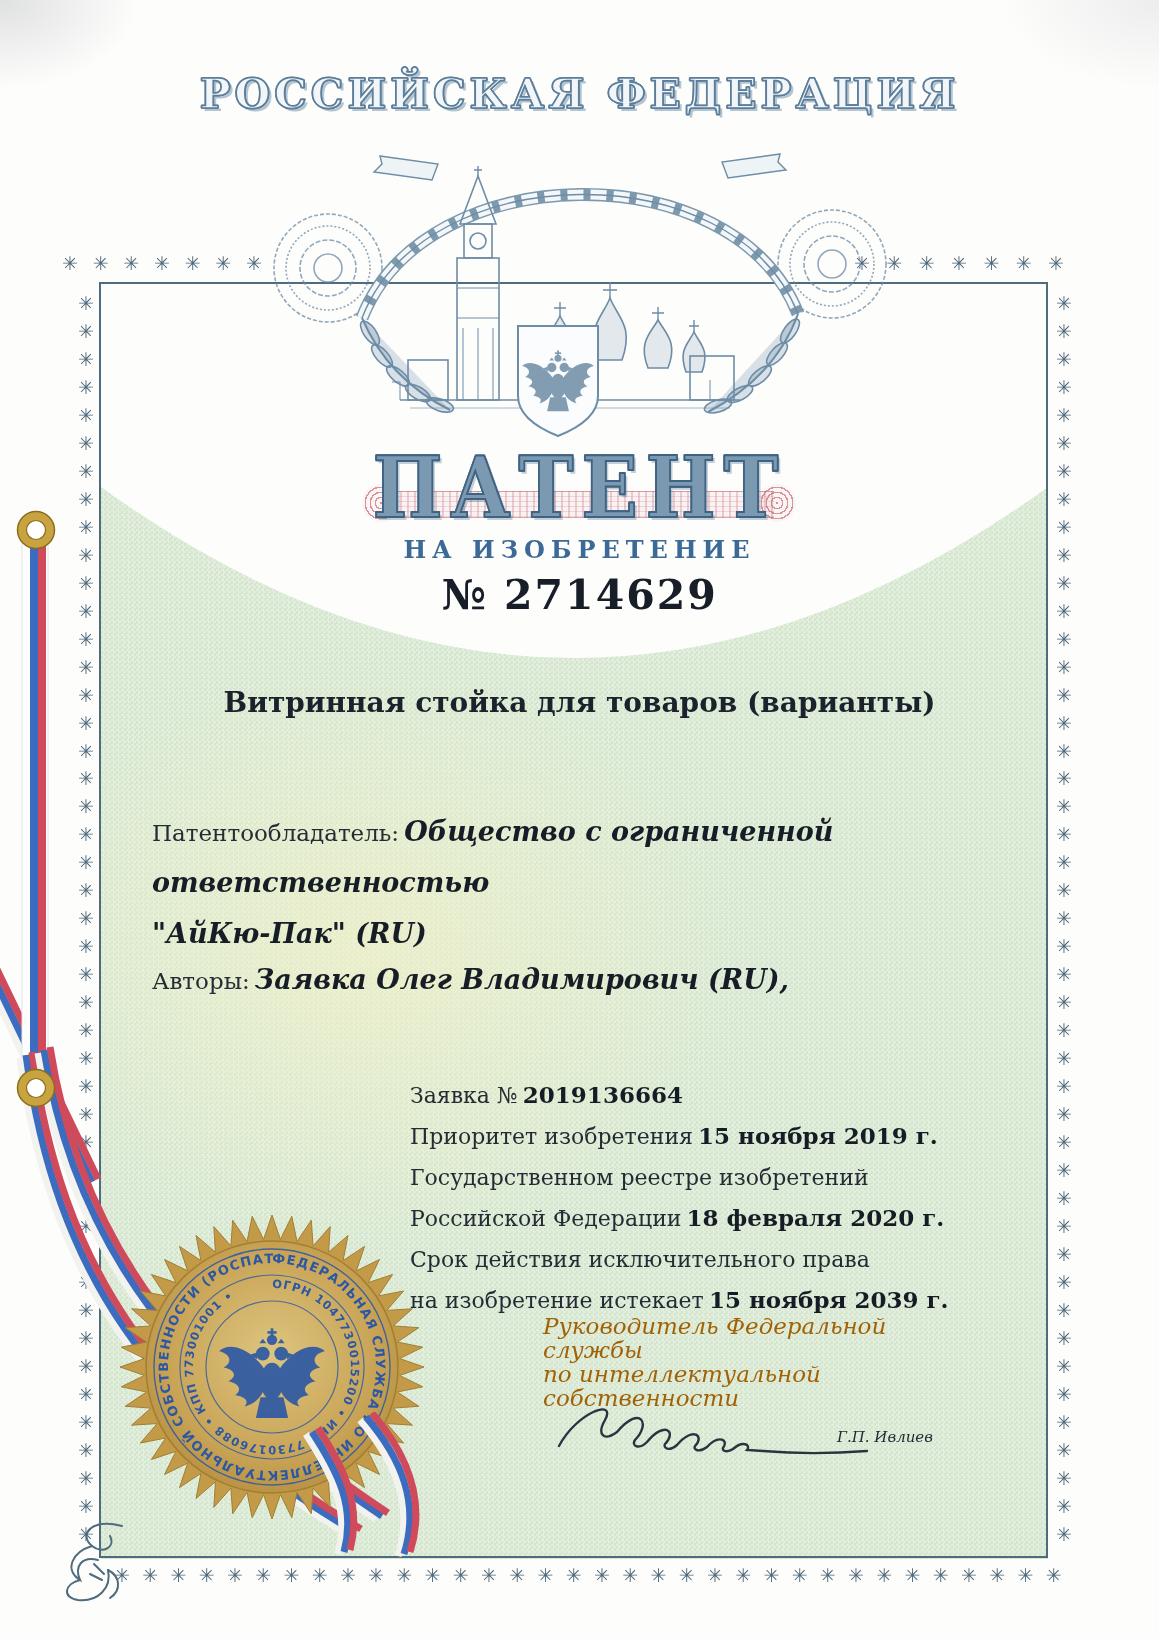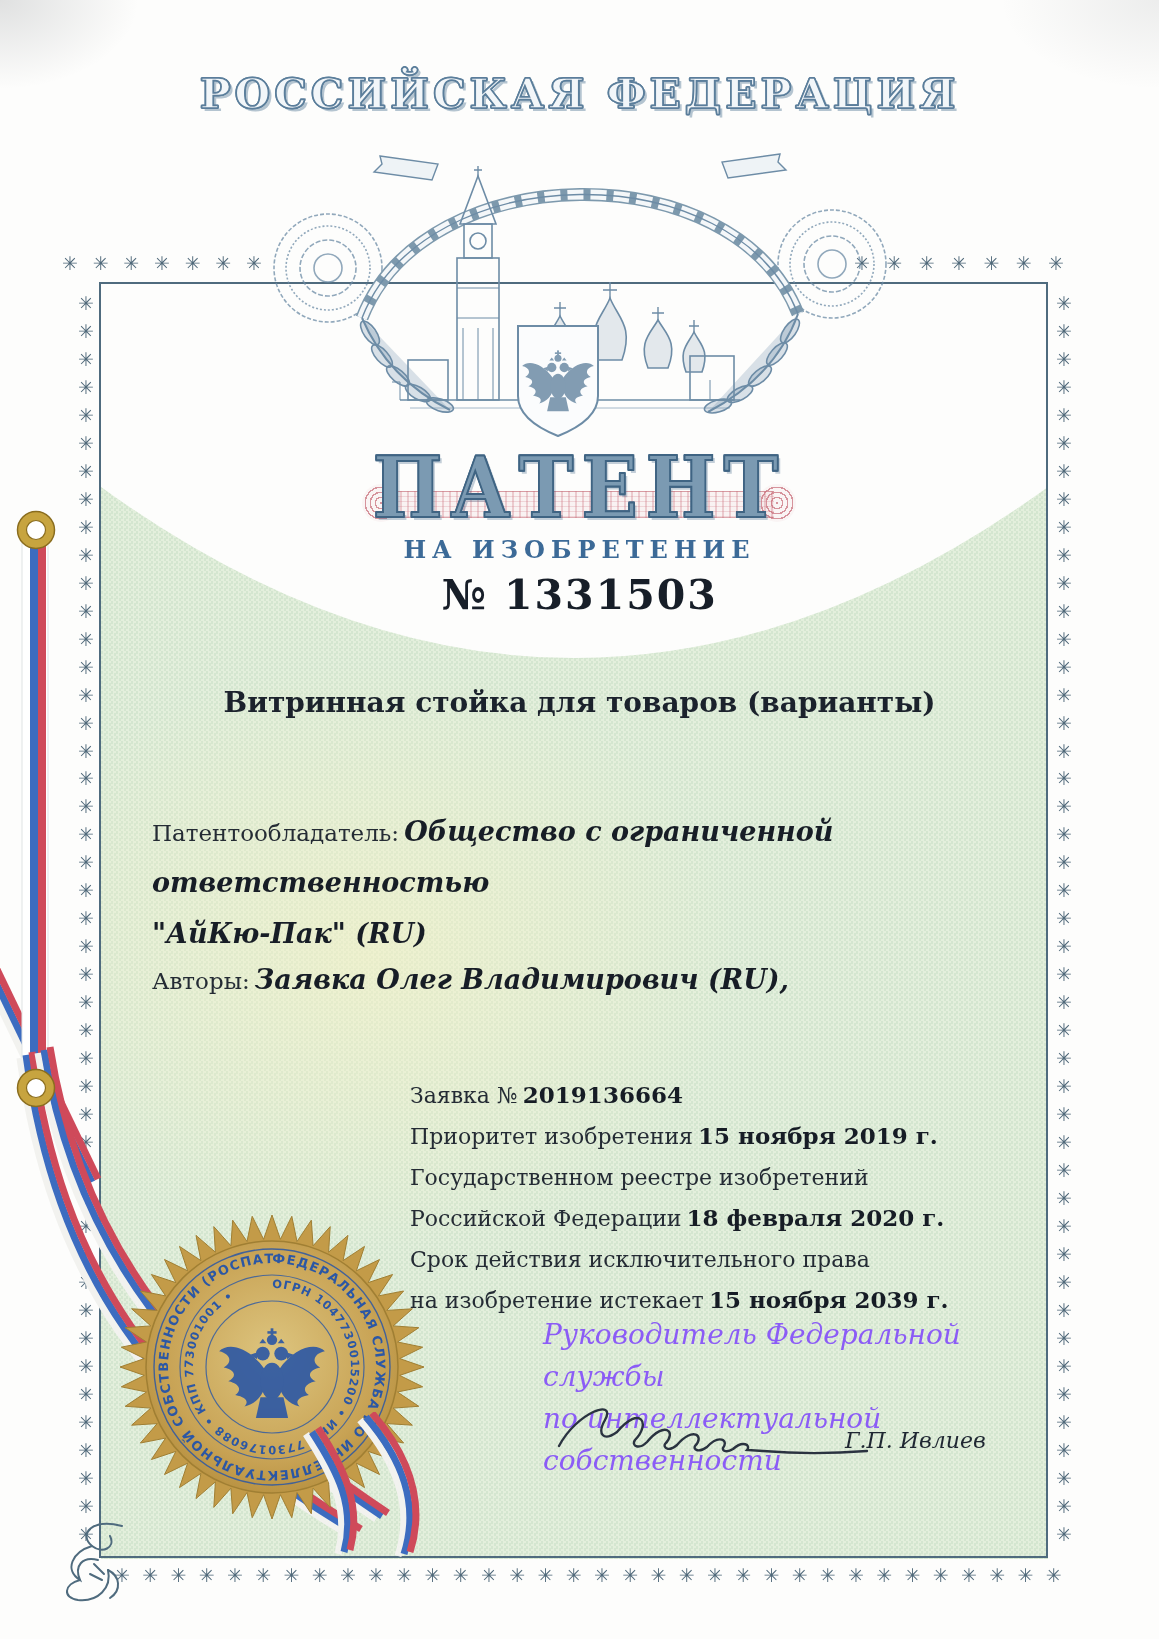--- a/index.html
+++ b/index.html
@@ -62,22 +62,22 @@
   .flabel{font-size:23px;color:#242b34;}
   .fvalue{font-size:27px;font-weight:bold;font-style:italic;color:#171d26;}
   .holder-block{left:152px;top:808px;width:840px;}
   .authors-block{left:152px;top:956px;width:840px;}
 
   .details-block{left:410px;top:1076px;width:560px;}
   .dline{line-height:38px;white-space:nowrap;}
   .dlabel{font-size:22px;color:#242b34;}
   .dvalue{font-size:23px;font-weight:bold;color:#161c25;}
 
-  .sig-title{left:543px;top:1314px;width:420px;font-style:italic;font-size:28px;line-height:42px;color:#8b5cf6;}
-  .signer{left:845px;top:1428px;font-style:italic;font-size:22px;color:#1f2732;}
+  .sig-title{left:543px;top:1314px;width:420px;font-style:italic;font-size:23px;line-height:24px;color:#a16207;}
+  .signer{left:809px;top:1428px;font-style:italic;font-size:15px;color:#1f2732;padding-left:28px;}
 </style>
 </head>
 <body>
 
 <div class="page">
 
   <svg width="0" height="0" style="position:absolute">
     <defs>
       <g id="dbl-eagle" stroke="none">
         <path d="M-6,-2 C-20,-22 -38,-26 -46,-18 C-36,-16 -34,-8 -42,-4 C-32,-2 -30,4 -38,8 C-28,10 -26,16 -32,20 C-22,22 -20,26 -24,30 C-14,28 -8,20 -6,12 Z"></path>
@@ -406,21 +406,21 @@
     </g>
   </svg>
 
   <div class="abs country">РОССИЙСКАЯ ФЕДЕРАЦИЯ</div>
 
   <div class="abs patent-band"></div>
   <div class="abs rosette rosette-l"></div>
   <div class="abs rosette rosette-r"></div>
   <div class="abs patent-word">ПАТЕНТ</div>
   <div class="abs patent-sub">НА ИЗОБРЕТЕНИЕ</div>
-  <div class="abs patent-number">№ 1331503</div>
+  <div class="abs patent-number">№ 2714629</div>
 
   <div class="abs invention-title">Витринная стойка для товаров (варианты)</div>
 
   <div class="abs field holder-block">
     <span class="flabel">Патентообладатель:</span>
     <span class="fvalue">Общество с ограниченной ответственностью</span><br>
     <span class="fvalue">"АйКю-Пак" (RU)</span>
   </div>
 
   <div class="abs field authors-block">

